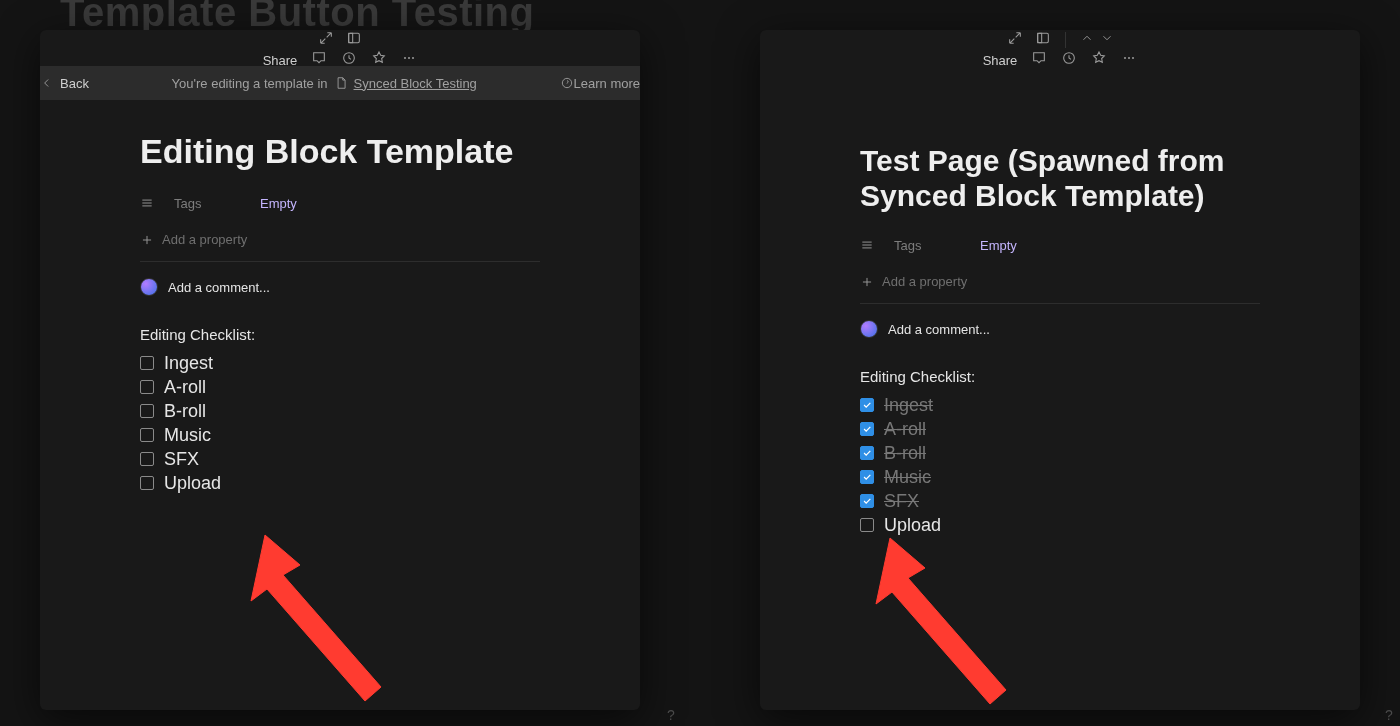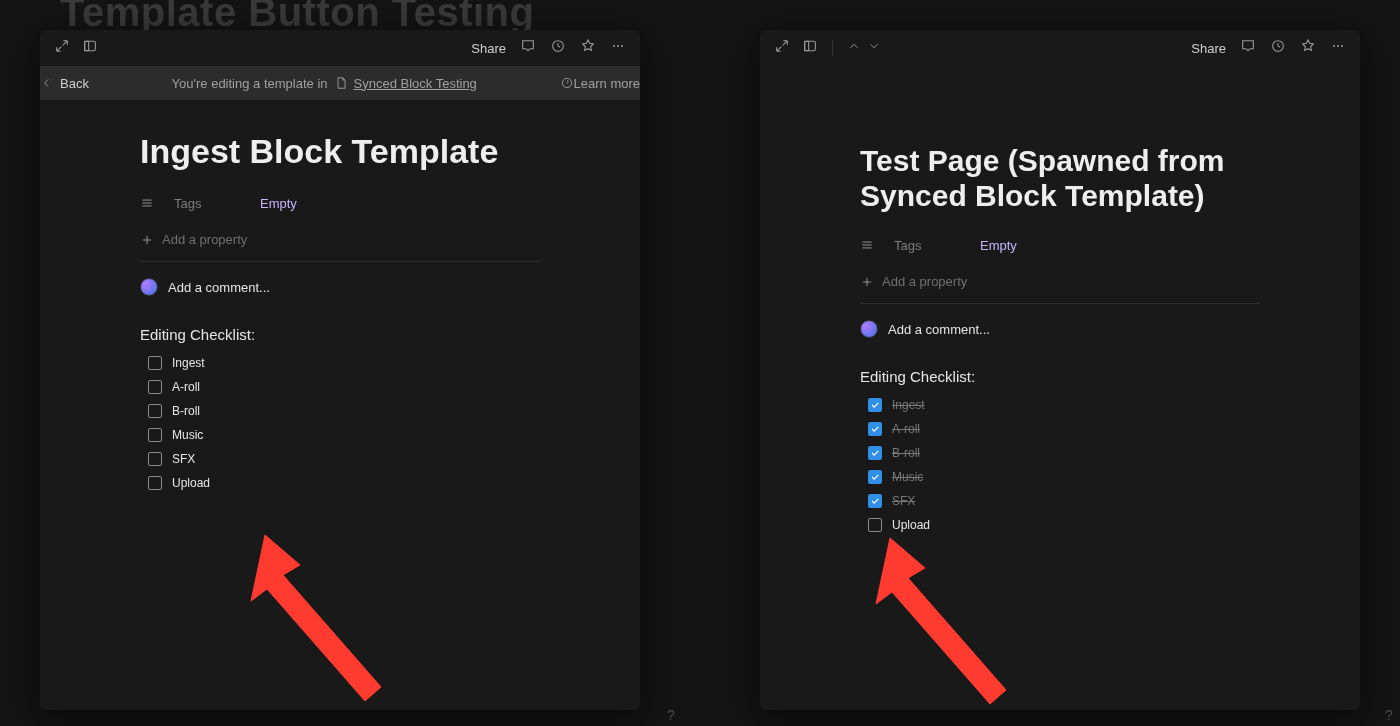--- a/index.html
+++ b/index.html
@@ -38,20 +38,21 @@
   .pane.left  { left: 40px;  top: 30px; width: 600px; height: 680px; }
   .pane.right { left: 760px; top: 30px; width: 600px; height: 680px; }
 
   .pane-topbar {
     height: 36px;
     display: flex;
     align-items: center;
     justify-content: space-between;
     padding: 0 14px;
     color: #9b9b9b;
+    flex-direction: column;
   }
   .topbar-left { display: flex; gap: 12px; align-items: center; }
   .topbar-right { display: flex; gap: 14px; align-items: center; }
   .topbar-right .share-label { color: #cfcfcf; font-size: 13px; }
   .ic { width:16px; height:16px; fill:none; stroke:#9b9b9b; stroke-width:1.6; }
   .ic-sm { width:14px; height:14px; }
   .clickable { cursor: pointer; }
 
   .banner {
     background: #2c2c2c;
@@ -116,21 +117,21 @@
     width:18px; height:18px; border-radius:50%;
     background: radial-gradient(circle at 30% 30%, #b27dff, #3d6fe6);
     border:1px solid #333;
   }
 
   .section-heading {
     font-size: 15px; color:#e6e6e6; margin-bottom:8px;
   }
   .todo {
     display:flex; align-items:center; gap:10px;
-    height: 24px; font-size: 12px; color:#e6e6e6;margin-left:8px;
+    height: 24px; font-size: 18px; color:#e6e6e6;
   }
   .cb {
     width:14px; height:14px; border:1.6px solid #8a8a8a; border-radius:2px;
     display:inline-flex; align-items:center; justify-content:center;
     background: transparent;
   }
   .cb.checked {
     background:#2f8fe6; border-color:#2f8fe6;
   }
   .cb.checked svg { stroke:#fff; }
@@ -216,21 +217,21 @@
       <div class="learn clickable">
         <svg class="ic ic-sm" viewBox="0 0 24 24">
             <circle cx="12" cy="12" r="8"></circle>
             <path d="M12 16v.01M12 8a2 2 0 0 1 2 2c0 1-2 1.5-2 3"></path>
           </svg>
         <span>Learn more</span>
       </div>
     </div>
 
     <div class="page-body">
-      <div class="page-title">Ingest Block Template</div>
+      <div class="page-title">Editing Block Template</div>
 
       <div class="prop-row clickable">
         <div class="label">
           <svg class="ic ic-sm" viewBox="0 0 24 24">
               <path d="M4 7h16M4 12h16M4 17h16"></path>
             </svg>
           <span>Tags</span>
         </div>
         <div class="value">Empty</div>
       </div>

